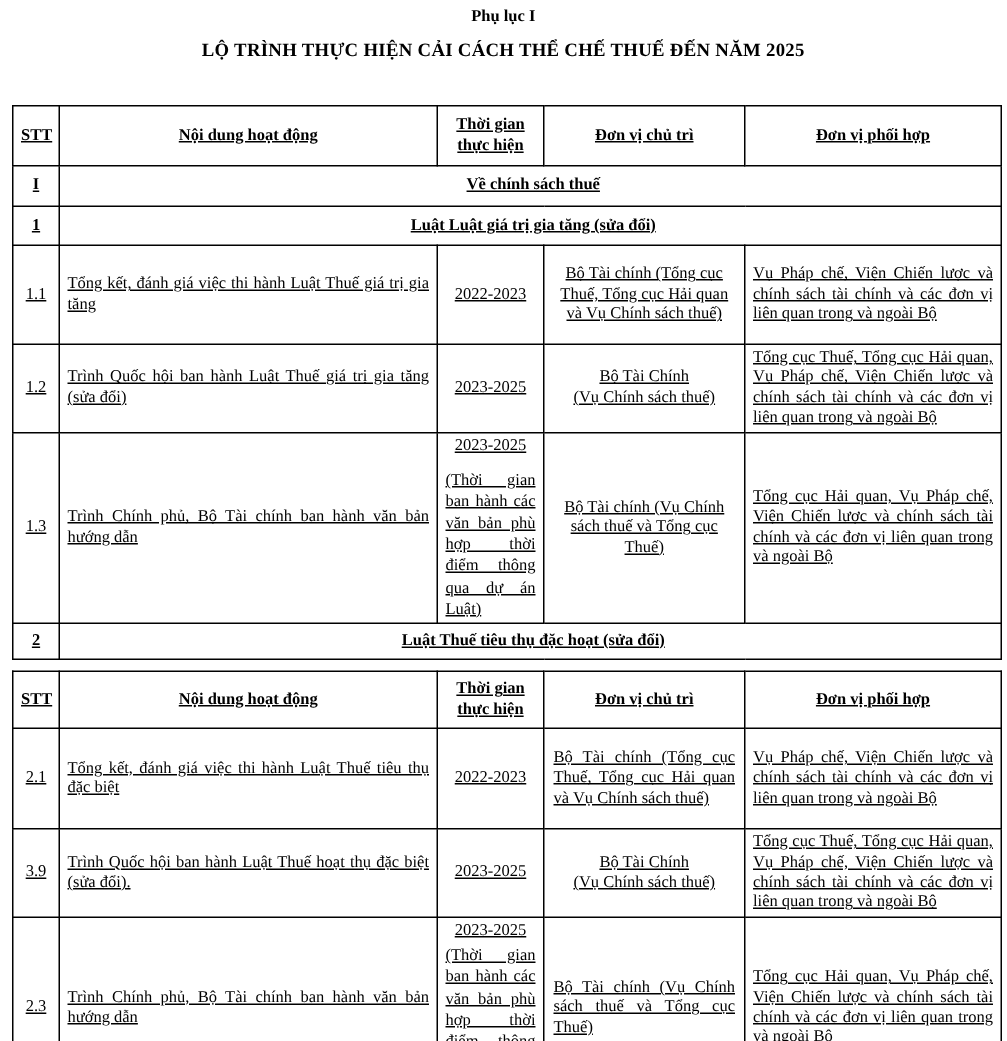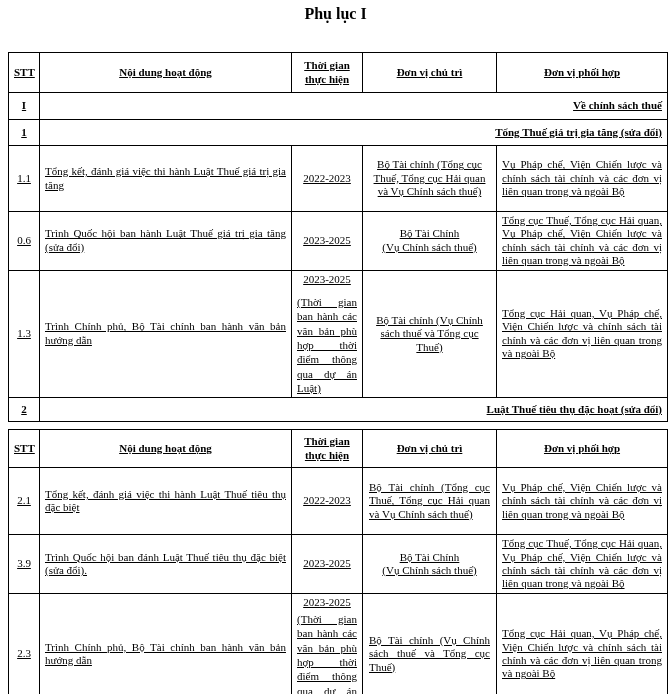--- a/index.html
+++ b/index.html
@@ -8,21 +8,21 @@
     background: #ffffff;
   }
   body {
     width: 671px; height: 694px;
     font-family: "Liberation Serif", "DejaVu Serif", serif;
     color: #000;
     overflow: hidden;
   }
   .appendix {
     text-align: center; font-weight: bold;
-    font-size: 16px; padding-top: 5px;
+    font-size: 11px; padding-top: 5px;
   }
   .doc-title {
     text-align: center; font-weight: bold;
     font-size: 12.5px; margin-top: 9px;
     letter-spacing: 0.2px;
   }
   table.tbl {
     border-collapse: collapse; table-layout: fixed;
     width: 659px; margin-left: 8px;
     font-size: 11px; line-height: 1.22; text-decoration: underline;
@@ -38,35 +38,36 @@
   .tbl th {
     font-weight: bold; text-align: center; font-size: 11px;
   }
   .c-stt  { text-align: center; }
   .c-content { text-align: justify; padding: 3px 7px; margin-left: 34px; }
   .c-time { text-align: center; }
   .c-lead { text-align: center; margin-top: 28px; }
   .c-lead.just { text-align: justify; padding: 3px 6px; }
   .c-coop { text-align: justify; padding: 3px 6px; }
   tr.section td { font-weight: bold; }
-  td.sec-label { text-align: right; padding-left: 9px; }
+  td.sec-label { text-align: center; padding-left: 9px; }
   .pre { white-space: pre-line; }
   .time-note {
     font-size: 11px; text-align: justify;
     line-height: 1.3; margin-top: 9px;
   }
   .note-tight .time-note { margin-top: 3px; }
   .vtop { vertical-align: top; padding-top: 5px; }
 </style>
 </head>
 <body>
 
 <div>
 
   <div class="appendix">Phụ lục I</div>
+  <div class="doc-title">LỘ TRÌNH THỰC HIỆN CẢI CÁCH THỂ CHẾ THUẾ ĐẾN NĂM 2025</div>
 
   <table class="tbl tbl1">
     <colgroup>
       <col style="width:31px">
         <col style="width:252px">
         <col style="width:71px">
         <col style="width:134px">
         <col style="width:171px">
     </colgroup>
     <tbody>
@@ -76,32 +77,32 @@
         <th>Thời gian thực hiện</th>
         <th>Đơn vị chủ trì</th>
         <th>Đơn vị phối hợp</th>
       </tr>
       <tr class="section" style="height:27px">
         <td class="c-stt">I</td>
         <td class="sec-label" colspan="4">Về chính sách thuế</td>
       </tr>
       <tr class="section" style="height:26px">
         <td class="c-stt">1</td>
-        <td class="sec-label" colspan="4">Tổng Thuế giá trị gia tăng (sửa đổi)</td>
+        <td class="sec-label" colspan="4">Luật Luật giá trị gia tăng (sửa đổi)</td>
       </tr>
 
       <tr style="height:66px">
         <td class="c-stt">1.1</td>
         <td class="c-content">Tổng kết, đánh giá việc thi hành Luật Thuế giá trị gia tăng</td>
         <td class="c-time">2022-2023</td>
         <td class="c-lead">Bộ Tài chính (Tổng cục Thuế, Tổng cục Hải quan và Vụ Chính sách thuế)</td>
         <td class="c-coop">Vụ Pháp chế, Viện Chiến lược và chính sách tài chính và các đơn vị liên quan trong và ngoài Bộ</td>
       </tr>
       <tr style="height:56px">
-        <td class="c-stt">0.6</td>
+        <td class="c-stt">1.2</td>
         <td class="c-content">Trình Quốc hội ban hành Luật Thuế giá trị gia tăng (sửa đổi)</td>
         <td class="c-time">2023-2025</td>
         <td class="c-lead pre">Bộ Tài Chính
 (Vụ Chính sách thuế)</td>
         <td class="c-coop">Tổng cục Thuế, Tổng cục Hải quan, Vụ Pháp chế, Viện Chiến lược và chính sách tài chính và các đơn vị liên quan trong và ngoài Bộ</td>
       </tr>
       <tr style="height:126px">
         <td class="c-stt">1.3</td>
         <td class="c-content">Trình Chính phủ, Bộ Tài chính ban hành văn bản hướng dẫn</td>
         <td class="c-time vtop">
@@ -138,21 +139,21 @@
 
       <tr style="height:67px">
         <td class="c-stt">2.1</td>
         <td class="c-content">Tổng kết, đánh giá việc thi hành Luật Thuế tiêu thụ đặc biệt</td>
         <td class="c-time">2022-2023</td>
         <td class="c-lead just">Bộ Tài chính (Tổng cục Thuế, Tổng cục Hải quan và Vụ Chính sách thuế)</td>
         <td class="c-coop">Vụ Pháp chế, Viện Chiến lược và chính sách tài chính và các đơn vị liên quan trong và ngoài Bộ</td>
       </tr>
       <tr style="height:56px">
         <td class="c-stt">3.9</td>
-        <td class="c-content">Trình Quốc hội ban đánh Luật Thuế tiêu thụ đặc biệt (sửa đổi).</td>
+        <td class="c-content">Trình Quốc hội ban hành Luật Thuế hoạt thụ đặc biệt (sửa đổi).</td>
         <td class="c-time">2023-2025</td>
         <td class="c-lead pre">Bộ Tài Chính
 (Vụ Chính sách thuế)</td>
         <td class="c-coop">Tổng cục Thuế, Tổng cục Hải quan, Vụ Pháp chế, Viện Chiến lược và chính sách tài chính và các đơn vị liên quan trong và ngoài Bộ</td>
       </tr>
       <tr style="height:92px" class="note-tight">
         <td class="c-stt">2.3</td>
         <td class="c-content">Trình Chính phủ, Bộ Tài chính ban hành văn bản hướng dẫn</td>
         <td class="c-time vtop">
           <div>2023-2025</div>

